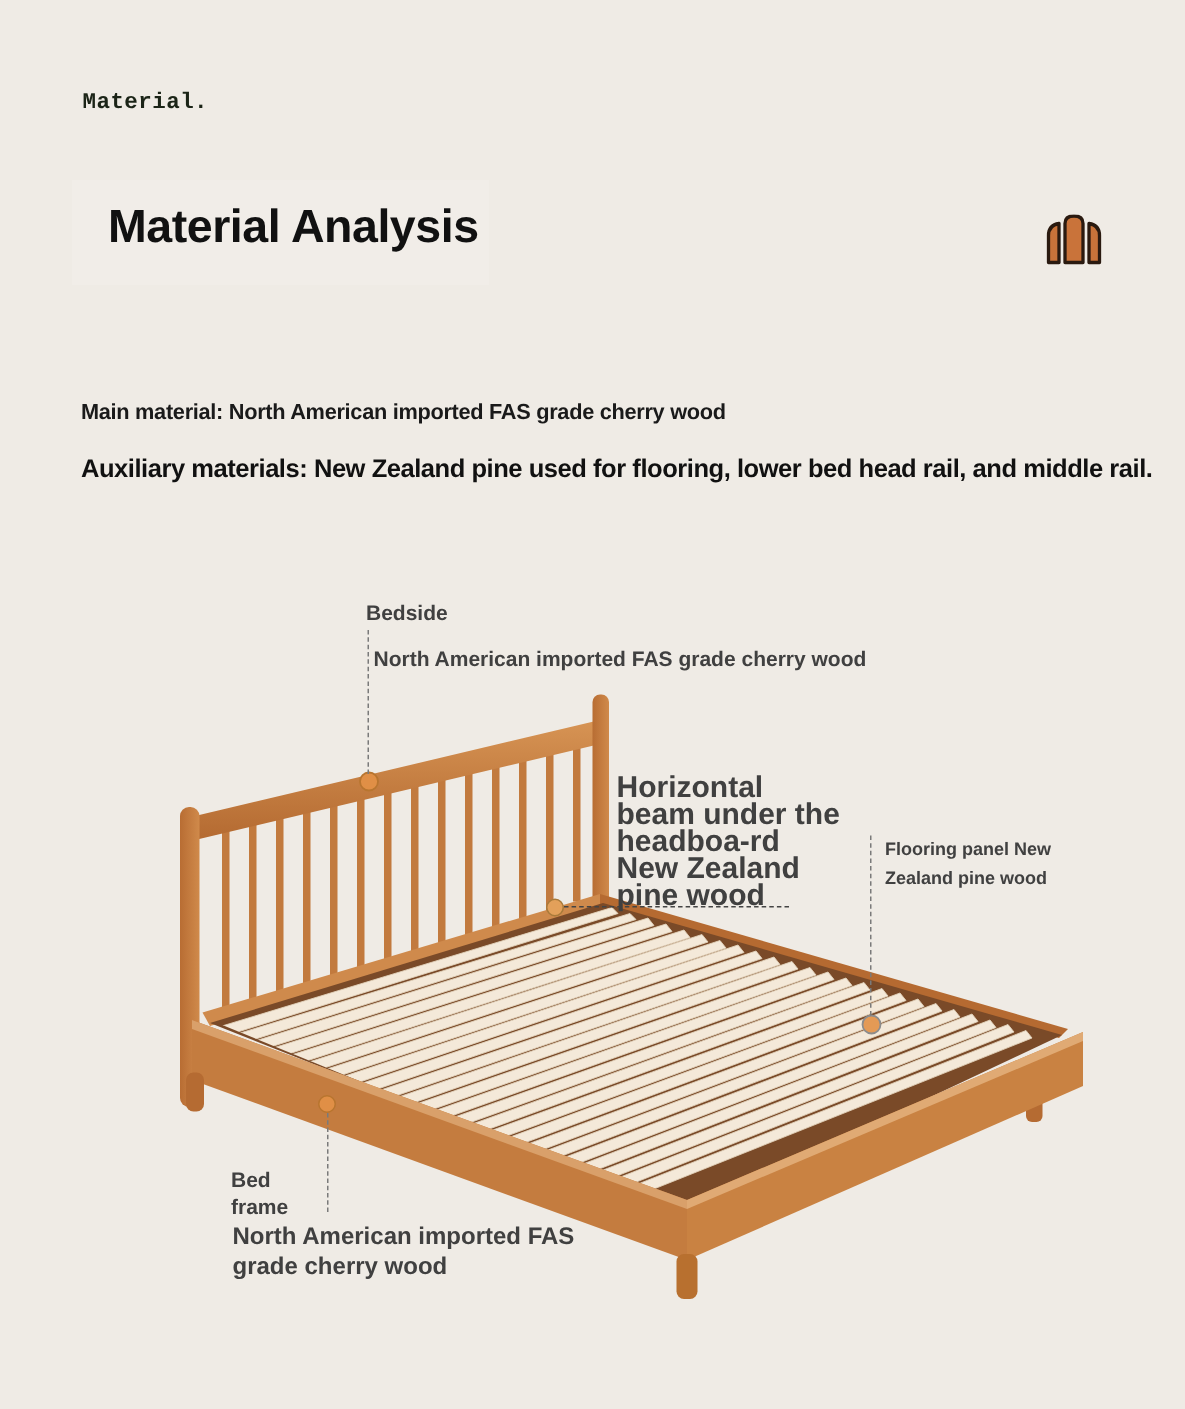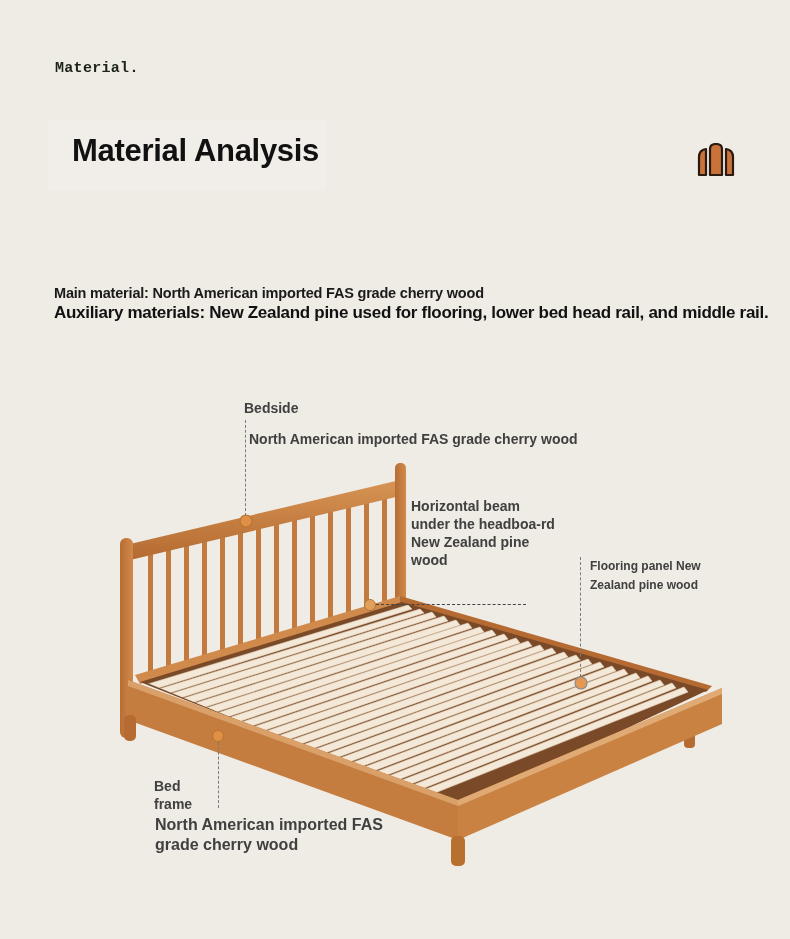--- a/index.html
+++ b/index.html
@@ -20,31 +20,31 @@
     position: absolute; left: 48px; top: 120px; width: 278px; height: 70px;
     background: #f1ede8;
   }
   .title {
     position: absolute; left: 60px; top: 133px;
     font-size: 31px; font-weight: bold; letter-spacing: -0.3px; color: #111; margin-left: 12px;
   }
   .logo { position: absolute; left: 697px; top: 143px; width: 38px; height: 34px; }
   .main-line {
     position: absolute; left: 54px; top: 267px;
-    font-size: 14.5px; font-weight: bold; color: #1a1a1a; letter-spacing: -0.2px; margin-top: 18px;
+    font-size: 14.5px; font-weight: bold; color: #1a1a1a; letter-spacing: -0.2px;
   }
   .aux-line {
     position: absolute; left: 54px; top: 303px;
     font-size: 17px; font-weight: bold; color: #111; letter-spacing: -0.3px; text-align: right;
   }
   .bed { position: absolute; left: 0; top: 380px; width: 790px; height: 559px; }
   .label { position: absolute; font-weight: bold; color: #404040; line-height: 1.2; }
   .lbl-bedside-title { left: 244px; top: 400px; font-size: 14px; }
   .lbl-bedside-desc { left: 249px; top: 431px; font-size: 14px; }
-  .lbl-beam { left: 411px; top: 497px; font-size: 14px; line-height: 18px; width: 150px; }
+  .lbl-beam { left: 411px; top: 516px; font-size: 20px; line-height: 18px; width: 150px; }
   .lbl-floor { left: 590px; top: 557px; font-size: 12px; line-height: 19px; width: 150px; }
   .lbl-frame-title { left: 154px; top: 777px; font-size: 14px; line-height: 18px; width: 60px; }
   .lbl-frame-desc { left: 155px; top: 815px; font-size: 16px; line-height: 20px; width: 260px; }
   .leader { position: absolute; border-color: #7d7d7d; }
   .v-dash { border-left: 1.5px dashed #7a7a7a; width: 0; }
   .h-dash { border-top: 1.5px dashed #444; height: 0; }
 </style>
 </head>
 <body>
 

